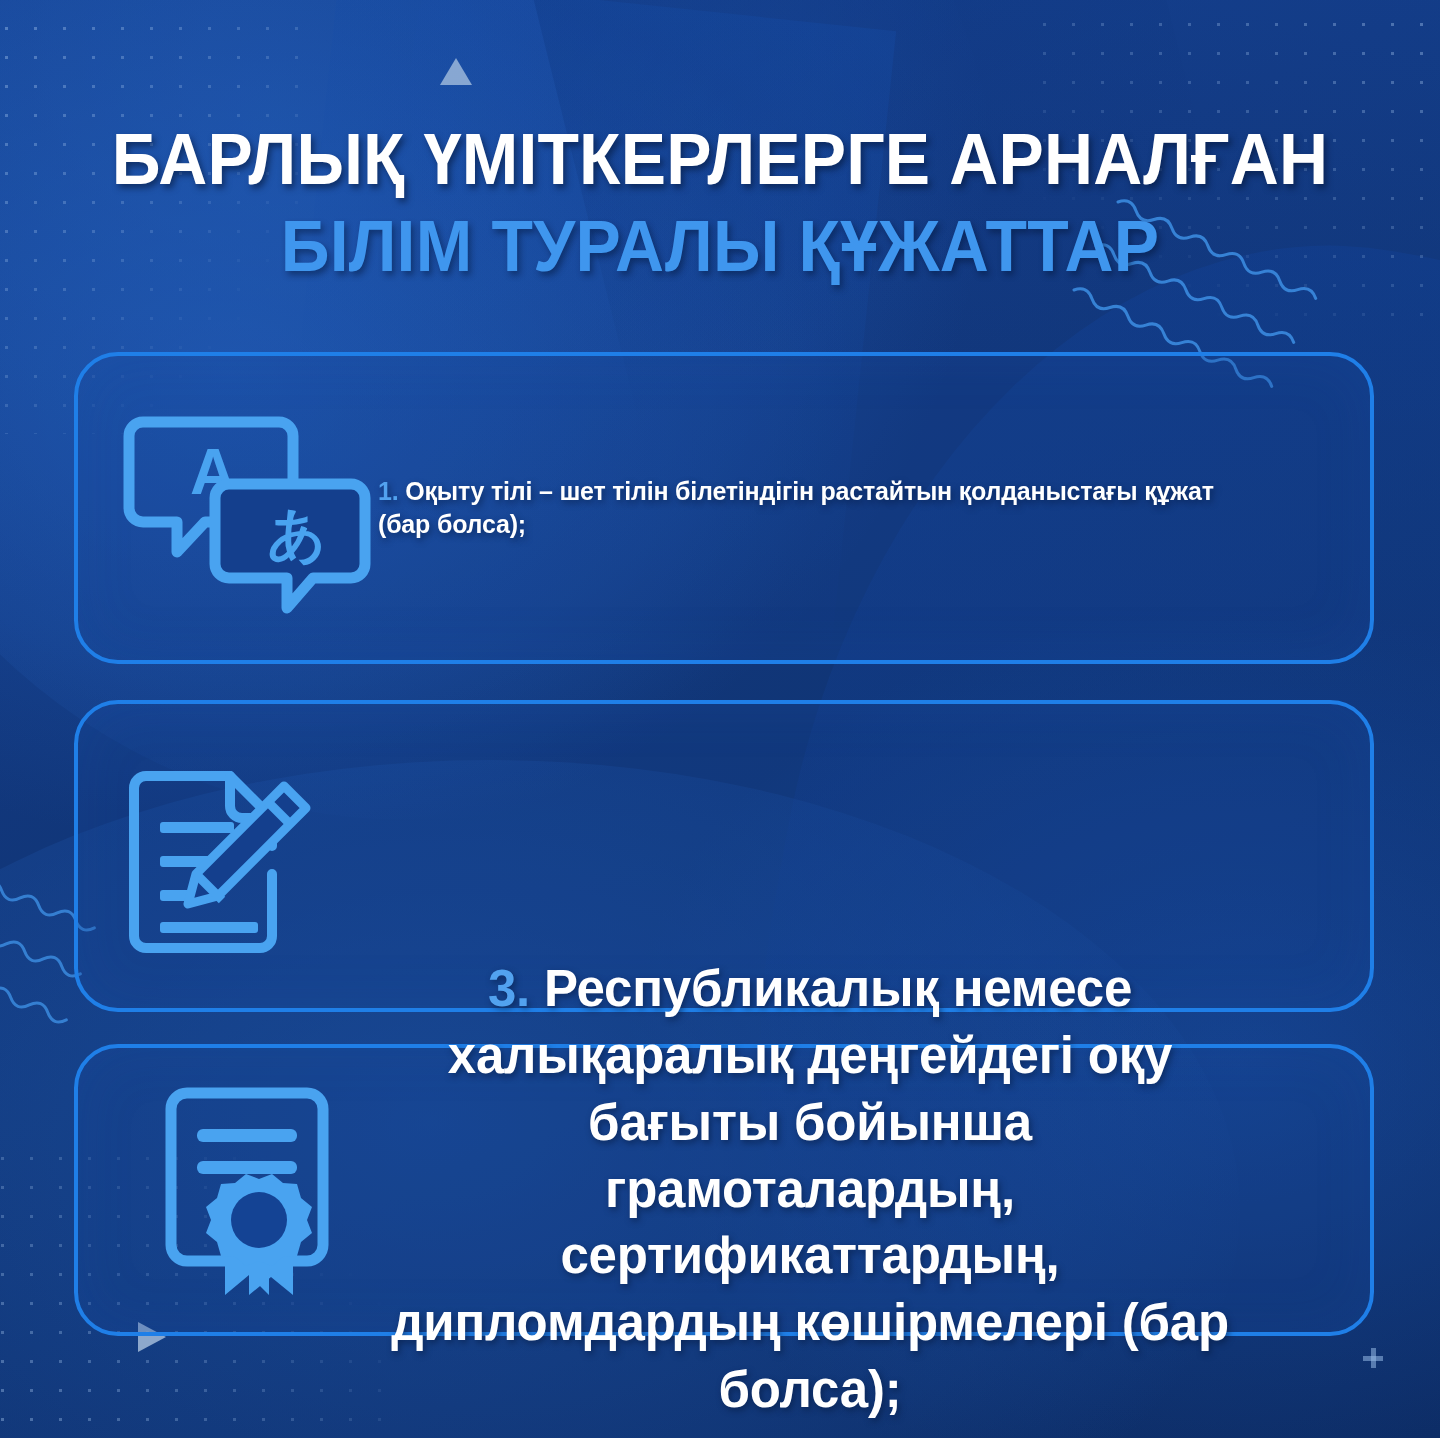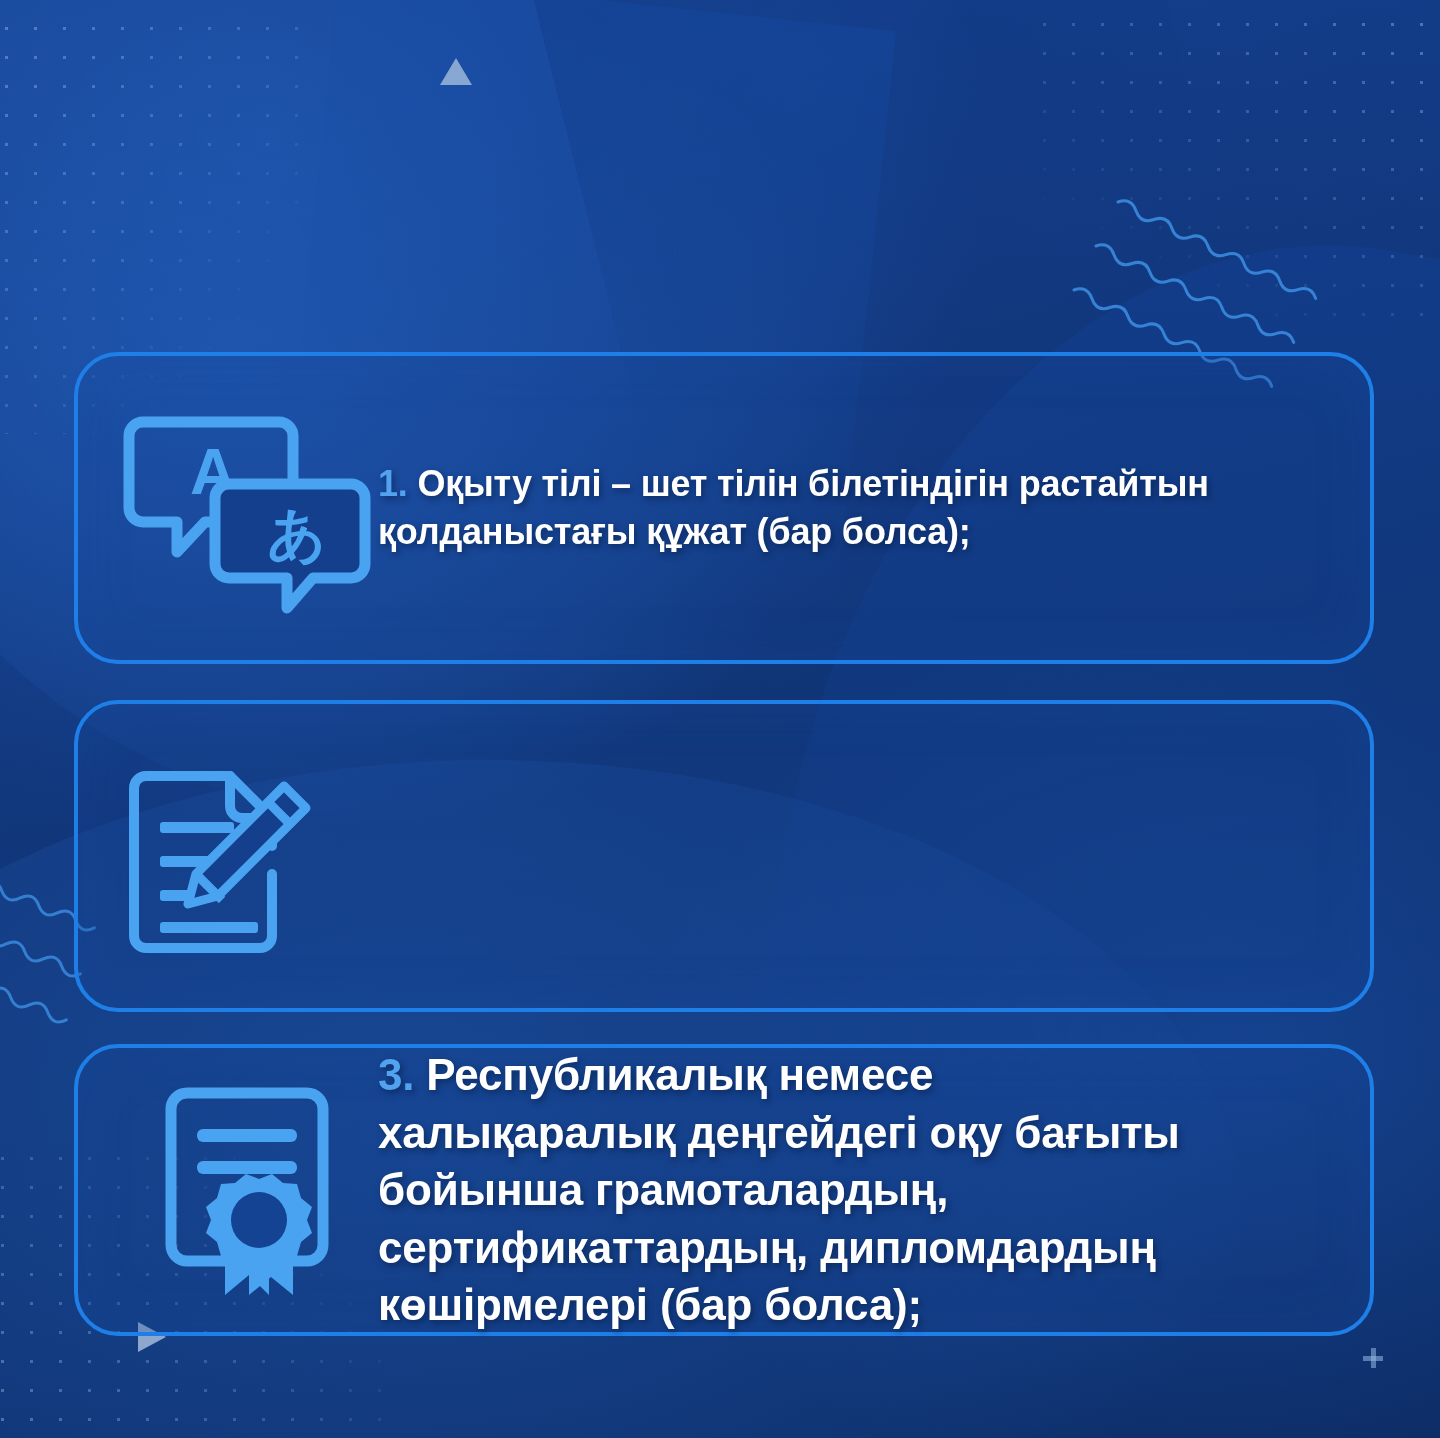--- a/index.html
+++ b/index.html
@@ -153,38 +153,38 @@
   }
   #card-1 { left:74px; top:352px;  width:1300px; height:312px; }
   #card-2 { left:74px; top:700px;  width:1300px; height:312px; }
   #card-3 { left:74px; top:1044px; width:1300px; height:292px; }
 
   .card-icon { flex:0 0 auto; display:flex; align-items:center; justify-content:center; }
   .card-text {
     font-family:"Liberation Sans", sans-serif;
     font-weight:700;
     color:#ffffff;
-    font-size:36px;
+    font-size:25px;
     line-height:1.33;
     text-shadow:2px 3px 6px rgba(4,20,52,.5);
     letter-spacing:-0.2px;
   }
   .card-num { color:#52a2ef; }
 
   
   #card-1 .card-icon { width:300px; padding-left:48px; }
   #card-1 .card-text { width:900px; text-align:left; padding-right:30px; }
 
   
   #card-2 .card-text { width:1010px; text-align:right; padding-left:46px; font-size:37px; line-height:1.30; }
   #card-2 .card-icon { width:280px; }
 
   
   #card-3 .card-icon { width:300px; padding-left:52px; }
-  #card-3 .card-text { width:890px; text-align:left; padding-right:26px; font-size:44px; line-height:1.31; }
+  #card-3 .card-text { width:890px; text-align:center; padding-right:26px; font-size:51px; line-height:1.31; }
 
   svg { display:block; overflow:visible; }
 </style>
 </head>
 <body>
 
 <div id="stage">
 
   <div class="swoosh sw1"></div>
   <div class="swoosh sw5"></div>
@@ -214,20 +214,24 @@
         <path d="M4 10 q10 -11 20 0 t20 0 t20 0 t20 0 t20 0 t20 0 t20 0 t20 0" transform="translate(-14 46) rotate(22 4 10)"></path>
         <path d="M4 10 q10 -11 20 0 t20 0 t20 0 t20 0 t20 0 t20 0 t20 0 t20 0" transform="translate(-28 92) rotate(22 4 10)"></path>
       </g>
     </svg>
   </div>
 
   <div class="tri tri-top"></div>
   <div class="tri tri-bottom"></div>
   <div class="plus-mark"></div>
 
+  <div class="title-block">
+    <span class="title-line1">БАРЛЫҚ ҮМІТКЕРЛЕРГЕ АРНАЛҒАН</span>
+    <span class="title-line2">БІЛІМ ТУРАЛЫ ҚҰЖАТТАР</span>
+  </div>
 
   <div class="card" id="card-1">
     <div class="card-icon">
       <svg width="250" height="200" viewBox="0 0 250 200" fill="none">
 
         <path d="M16 14 h136 a14 14 0 0 1 14 14 v72 a14 14 0 0 1 -14 14 h-74 l-28 30 v-30 h-34 a14 14 0 0 1 -14 -14 v-72 a14 14 0 0 1 14 -14 z" stroke="#49a3f0" stroke-width="11" stroke-linejoin="round" fill="none"></path>
         <text x="86" y="86" font-family="Liberation Sans, sans-serif" font-size="64" font-weight="700" fill="#49a3f0" text-anchor="middle">A</text>
 
         <path d="M102 76 h122 a14 14 0 0 1 14 14 v66 a14 14 0 0 1 -14 14 h-38 l-26 30 v-30 h-58 a14 14 0 0 1 -14 -14 v-66 a14 14 0 0 1 14 -14 z" stroke="#49a3f0" stroke-width="11" stroke-linejoin="round" fill="#143f8d"></path>
         <text x="170" y="146" font-family="Liberation Sans, sans-serif" font-size="58" font-weight="700" fill="#49a3f0" text-anchor="middle">あ</text>

